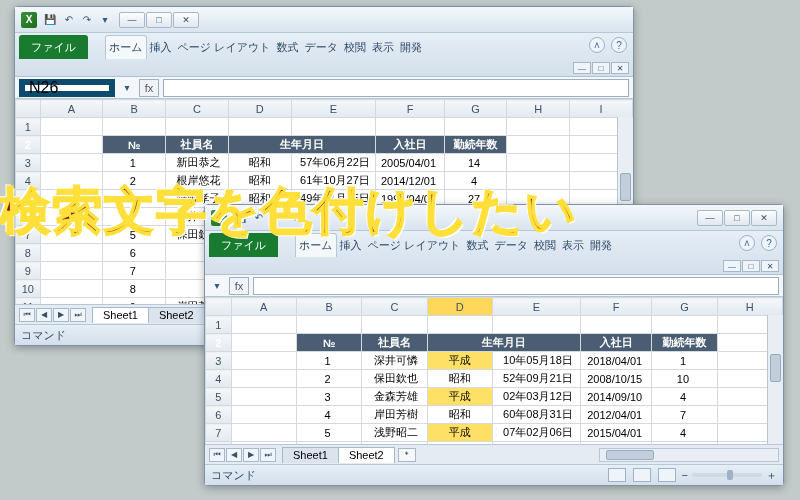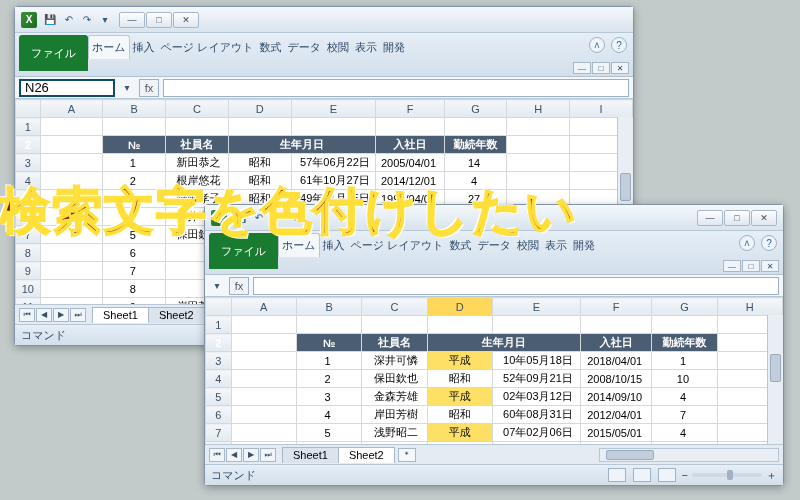--- a/index.html
+++ b/index.html
@@ -13,30 +13,30 @@
   .titlebar{height:26px;display:flex;align-items:center;gap:6px;padding:0 6px;background:linear-gradient(#f4f8fb,#d9e4ef);border-bottom:1px solid #b8c7d6}
   .xicon{width:16px;height:16px;border-radius:2px;background:linear-gradient(135deg,#3a8f3a,#1e6b1e);position:relative}
   .xicon::after{content:"X";position:absolute;inset:0;display:flex;align-items:center;justify-content:center;color:#fff;font-weight:bold;font-size:10px}
   .qat{display:flex;gap:2px}
   .qbtn{width:16px;height:16px;display:flex;align-items:center;justify-content:center;color:#3a5a7a;font-size:10px}
   .ttl{flex:1;text-align:center;color:#445a70;font-size:11px;white-space:nowrap;overflow:hidden}
   .winctl{display:flex;gap:1px}
   .wbtn{width:26px;height:16px;border:1px solid #a7b8c9;border-radius:2px;background:linear-gradient(#fdfdfd,#e0e8f0);display:flex;align-items:center;justify-content:center;font-size:9px;color:#3a5068}
 
   .ribbon{height:44px;background:linear-gradient(#e6eef6,#d3dfeb);border-bottom:1px solid #b2c1d0;display:flex;align-items:flex-start;position:relative}
-  .filetab{background:#197b30;color:#fff;height:36px;padding:0 12px;display:flex;align-items:center;border-top-left-radius:3px;border-top-right-radius:3px;margin:2px 0 0 4px;font-size:11px}
+  .filetab{background:#197b30;color:#fff;height:24px;padding:0 12px;display:flex;align-items:center;border-top-left-radius:3px;border-top-right-radius:3px;margin:2px 17px 0 4px;font-size:11px}
   .rtab{height:24px;padding:0 3px;display:flex;align-items:center;color:#2d4866;margin-top:2px;font-size:11px}
   .rtab.active{background:#f4f8fb;border:1px solid #b8c7d6;border-bottom:none;border-top-left-radius:3px;border-top-right-radius:3px}
   .ribright{position:absolute;right:6px;top:4px;display:flex;gap:6px}
   .rrbtn{width:16px;height:16px;border:1px solid #9fb2c5;border-radius:8px;display:flex;align-items:center;justify-content:center;font-size:10px;background:#eef4fa;color:#3268a5}
   .childctl{position:absolute;right:4px;bottom:2px;display:flex;gap:1px}
   .cbtn{width:18px;height:12px;border:1px solid #a7b8c9;display:flex;align-items:center;justify-content:center;font-size:8px;background:#eef4fa;color:#3a5068}
 
   .fxbar{height:22px;background:#f3f7fb;border-bottom:1px solid #b8c7d6;display:flex;align-items:center;padding:2px 4px;gap:4px}
-  .namebox{width:96px;height:18px;border:2px solid #0c4a6e;background:#fff;display:flex;align-items:center;padding:0 4px;font-size:13px}
+  .namebox{width:96px;height:18px;border:6px solid #0c4a6e;background:#fff;display:flex;align-items:center;padding:0 4px;font-size:16px}
   .fxlab{width:20px;height:18px;border:1px solid #9bb0c5;background:#f0f4f8;display:flex;align-items:center;justify-content:center;color:#556}
   .fxinput{flex:1;height:18px;border:1px solid #9bb0c5;background:#fff}
 
   .gridwrap{flex:1;background:#fff;position:relative;overflow:hidden;border-bottom:1px solid #b8c7d6}
   table.grid{border-collapse:collapse;width:100%}
   .grid th,.grid td{border:1px solid #d4d9de;height:18px;font-size:11px;text-align:center;background:#fff;white-space:nowrap}
   .grid thead th{background:linear-gradient(#f4f7fa,#e2e9f0);color:#3c5168;font-weight:normal}
   .rowhdr{background:linear-gradient(#f4f7fa,#e2e9f0)!important;color:#3c5168;width:22px}
   .thcol{width:56px}
   .hdrrow td{background:#4a5d73;color:#fff;font-weight:bold}
@@ -408,21 +408,21 @@
               <td class="right">7</td>
               <td></td>
             </tr>
             <tr>
               <td class="rowhdr">7</td>
               <td></td>
               <td class="right">5</td>
               <td class="left">浅野昭二</td>
               <td class="hilite">平成</td>
               <td class="left">07年02月06日</td>
-              <td class="right">2015/05/01</td>
+              <td class="right">2015/04/01</td>
               <td class="right">4</td>
               <td></td>
             </tr>
             <tr>
               <td class="rowhdr">8</td>
               <td></td>
               <td></td>
               <td></td>
               <td></td>
               <td></td>

